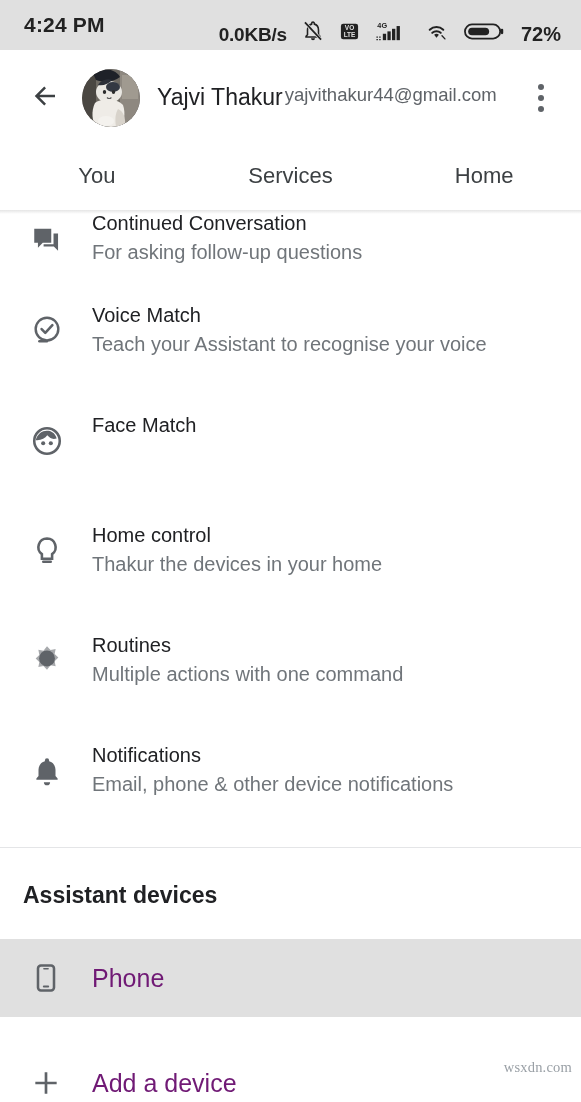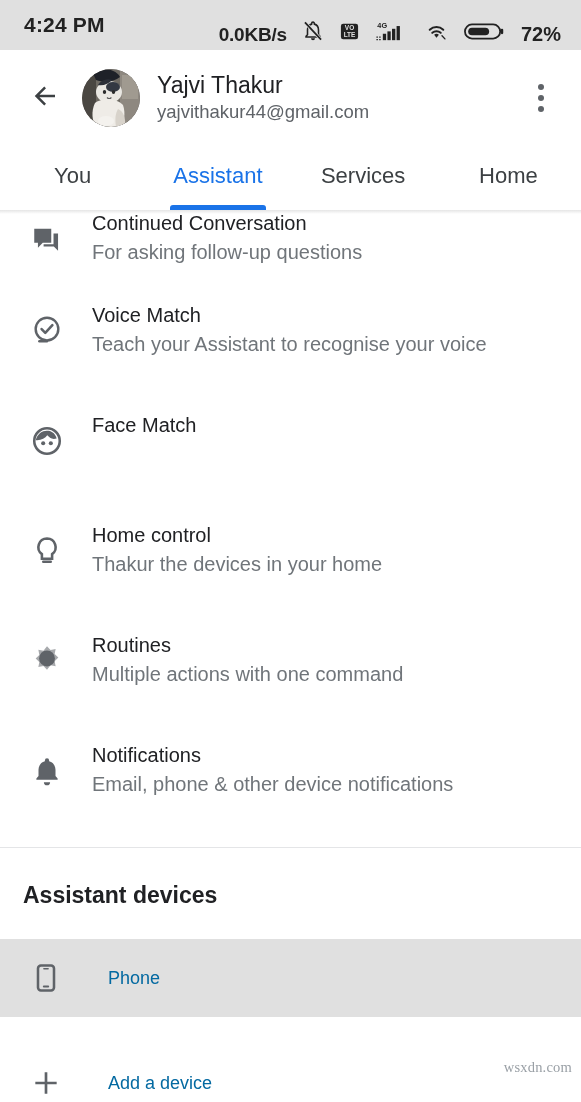--- a/index.html
+++ b/index.html
@@ -80,24 +80,24 @@
     flex: 0 0 auto;
     overflow: hidden;
     background: #8d8c8a;
     position: relative;
     cursor: pointer;
   }
   .avatar svg { display: block; }
   .account-text {
     margin-left: 17px;
     display: flex;
-    flex-direction: column;
     justify-content: center;
     gap: 2px;
     min-width: 0;
+    text-align: right;
   }
   .account-name {
     font-size: 23px;
     color: #202124;
     line-height: 1.2;
     white-space: nowrap;
   }
   .account-email {
     font-size: 18.5px;
     color: #5f6368;
@@ -234,23 +234,23 @@
     height: 78px;
     padding: 0 24px 0 30px;
     cursor: pointer;
   }
   .device-row.selected { background: #e0e0e0; }
   .device-row .row-icon {
     padding-top: 0;
     align-items: center;
   }
   .device-row .dev-label {
-    margin-left: 32px;
-    font-size: 18px;
-    color: #0369a1;
+    margin-left: 16px;
+    font-size: 25px;
+    color: #701a75;
   }
   .add-row { margin-top: 27px; }
 
   .watermark {
     position: absolute;
     right: 9px;
     bottom: 26px;
     font-size: 14.5px;
     color: #9aa0a6;
     letter-spacing: 0.2px;
@@ -362,24 +362,20 @@
       <i></i>
       <i></i>
       <i></i>
     </div>
   </div>
 
   <div class="tabs">
     <div class="tab">
       <span>You</span>
     </div>
-    <div class="tab active">
-      <span>Assistant</span>
-      <span class="tab-underline"></span>
-    </div>
     <div class="tab">
       <span>Services</span>
     </div>
     <div class="tab">
       <span>Home</span>
     </div>
   </div>
 
   <div class="content">
 

